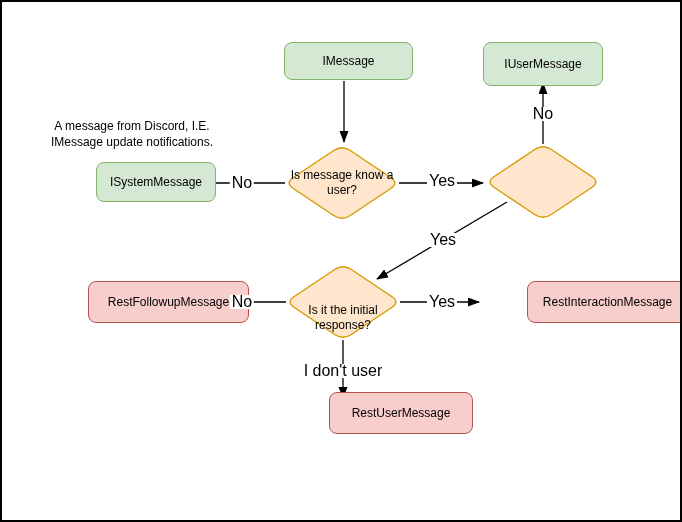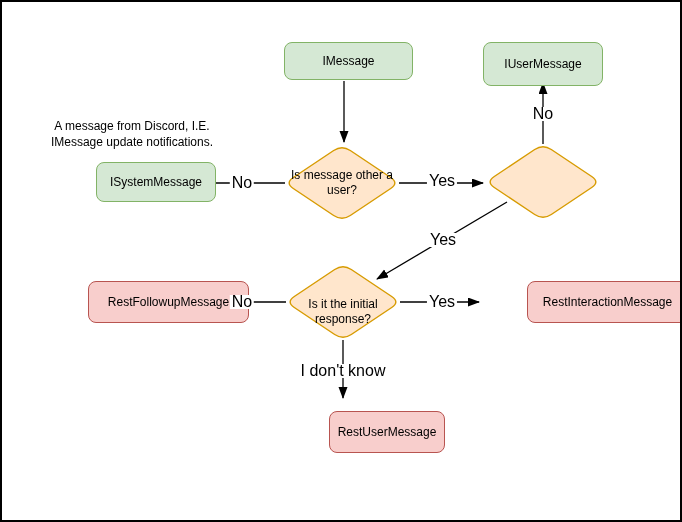--- a/index.html
+++ b/index.html
@@ -116,32 +116,32 @@
   <div class="node green" style="left:282px; top:40px; width:129px; height:38px;">IMessage</div>
 
   <div class="node green" style="left:481px; top:40px; width:120px; height:44px;">IUserMessage</div>
 
   <div class="node green" style="left:80px; top:160px; width:120px; height:40px;margin-left:14px;">ISystemMessage</div>
 
   <div class="node red" style="left:40px; top:279px; width:161px; height:42px;">RestFollowupMessage</div>
 
   <div class="node red" style="left:479px; top:279px; width:161px; height:42px;">RestInteractionMessage</div>
 
-  <div class="node red" style="left:281px; top:409px; width:116px; height:42px;">RestUserMessage</div>
+  <div class="node red" style="left:281px; top:390px; width:144px; height:42px;">RestUserMessage</div>
 
-  <div class="diamond-label" style="left:288px; top:151px; width:104px; height:60px;">Is message other a user?</div>
+  <div class="diamond-label" style="left:288px; top:151px; width:104px; height:60px;">Is message know a user?</div>
 
 
-  <div class="diamond-label" style="left:289px; top:280px; width:104px; height:60px;">Is it the initial response?</div>
+  <div class="diamond-label" style="left:289px; top:286px; width:104px; height:60px;">Is it the initial response?</div>
 
   <span class="edge-label" style="left:240px; top:181px;">No</span>
   <span class="edge-label" style="left:440px; top:179px;">Yes</span>
   <span class="edge-label" style="left:541px; top:112px;">No</span>
   <span class="edge-label" style="left:441px; top:238px;">Yes</span>
   <span class="edge-label" style="left:240px; top:300px;">No</span>
   <span class="edge-label" style="left:440px; top:300px;">Yes</span>
-  <span class="edge-label" style="left:341px; top:369px;">I don't know</span>
+  <span class="edge-label" style="left:341px; top:369px;">I don't user</span>
 
   <div class="annotation" style="left:30px; top:116px; width:200px;">A message from Discord, I.E.
 IMessage update notifications.</div>
 
 
 </div>
 
 </body></html>

